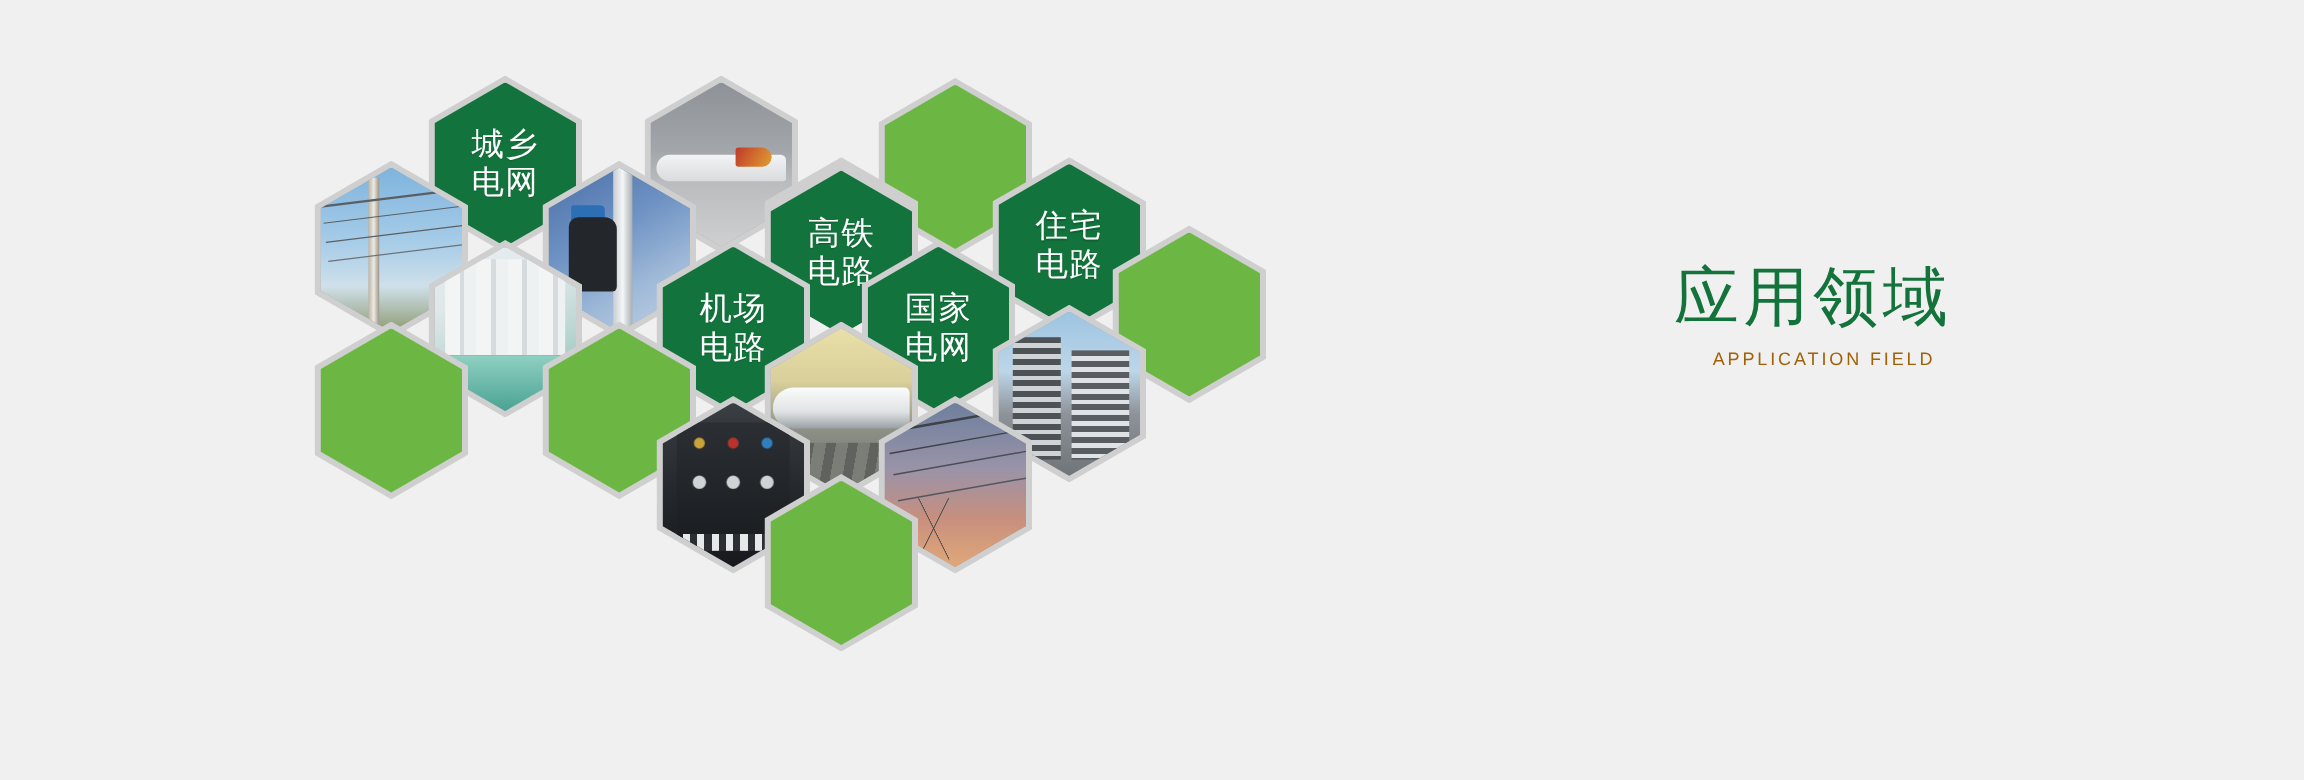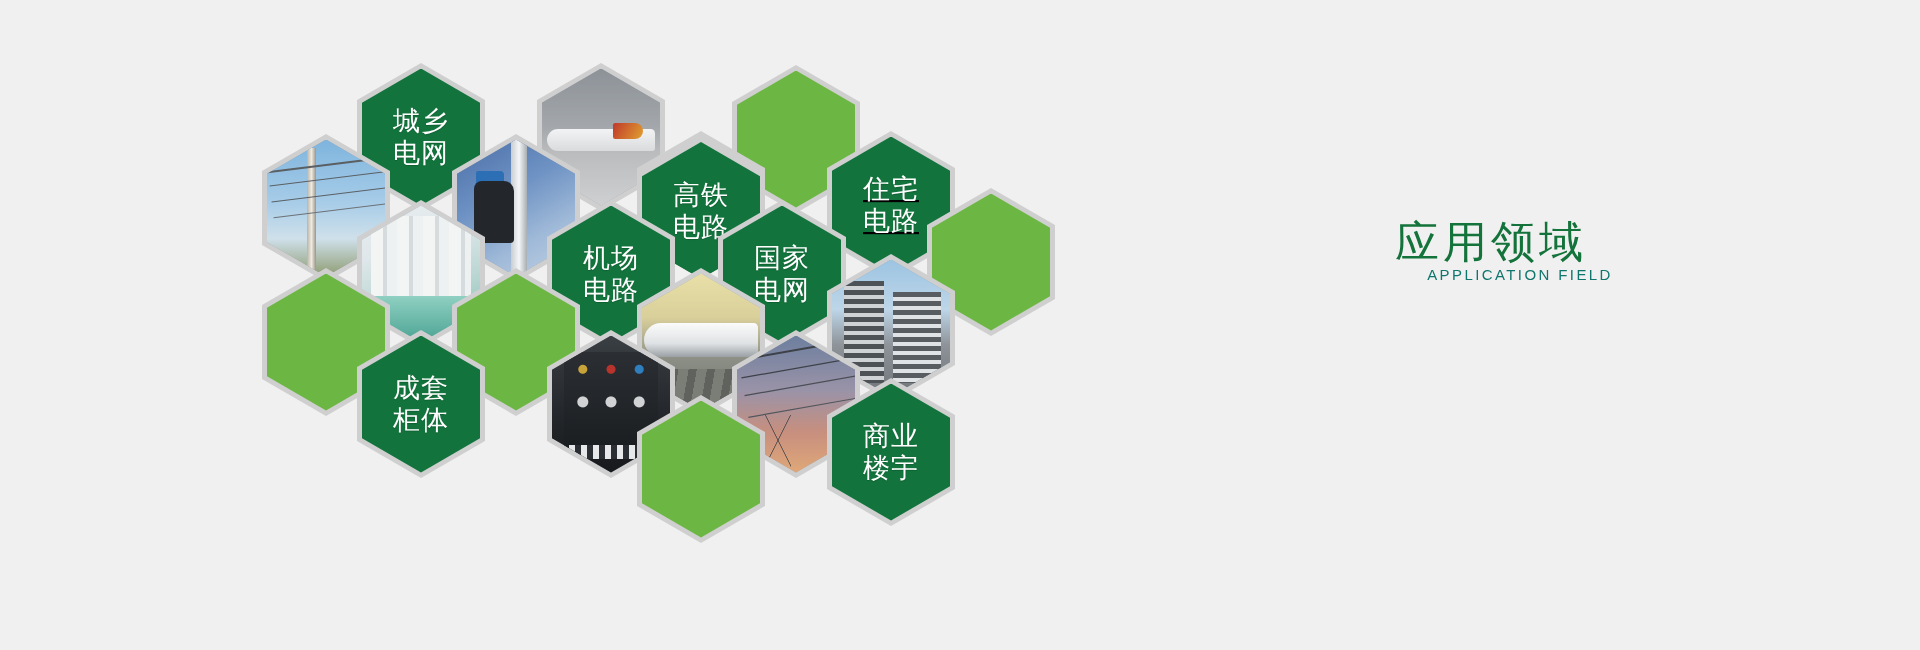--- a/index.html
+++ b/index.html
@@ -171,27 +171,28 @@
 
   
   #heading {
     position:absolute;
     left:1395px; top:218px;
     width:430px;
     text-align:left;
   }
   #heading .title {
     color:#13733b;
-    font-size:44px;
+    font-size:54px;
     letter-spacing:4px;
     line-height:1.1;
     font-family:"DejaVu Sans","Liberation Sans",sans-serif;
   }
   #heading .subtitle {
-    color:#0f766e;
+    margin-top:14px;
+    color:#a16207;
     font-size:15px;
     letter-spacing:2.4px;
     text-align:center;
     width:250px;
   }
 </style>
 </head>
 <body>
 
 <div id="stage">
@@ -218,21 +219,21 @@
       <div class="inner">
         <div class="ph ph-worker"></div>
       </div>
     </div>
     <div class="hex label" style="left: 637px; top: 131px; align-items: flex-end;">
       <div class="inner">
         <div class="cap">高铁
 电路</div>
       </div>
     </div>
-    <div class="hex label" style="left: 827px; top: 131px; text-decoration: underline;">
+    <div class="hex label" style="left: 827px; top: 131px;">
       <div class="inner">
         <div class="cap">住宅
 电路</div>
       </div>
     </div>
     <div class="hex photo" style="left: 357px; top: 200px;">
       <div class="inner">
         <div class="ph ph-cabinet"></div>
       </div>
     </div>
@@ -260,43 +261,31 @@
     <div class="hex photo" style="left: 637px; top: 268px;">
       <div class="inner">
         <div class="ph ph-train"></div>
       </div>
     </div>
     <div class="hex photo" style="left: 827px; top: 254px;">
       <div class="inner">
         <div class="ph ph-building"></div>
       </div>
     </div>
-    <div class="hex label" style="left: 357px; top: 330px;">
-      <div class="inner">
-        <div class="cap">成套
-柜体</div>
-      </div>
-    </div>
     <div class="hex photo" style="left: 547px; top: 330px;">
       <div class="inner">
         <div class="ph ph-panel"></div>
       </div>
     </div>
     <div class="hex photo" style="left: 732px; top: 330px;">
       <div class="inner">
         <div class="ph ph-tower"></div>
       </div>
     </div>
     <div class="hex accent" style="left: 637px; top: 395px;">
       <div class="inner"></div>
-    </div>
-    <div class="hex label" style="left: 827px; top: 378px;">
-      <div class="inner">
-        <div class="cap">商业
-楼宇</div>
-      </div>
     </div>
   </div>
 
 <div id="heading">
   <div class="title">应用领域</div>
   <div class="subtitle">APPLICATION FIELD</div>
 </div>
 
 </body></html>

